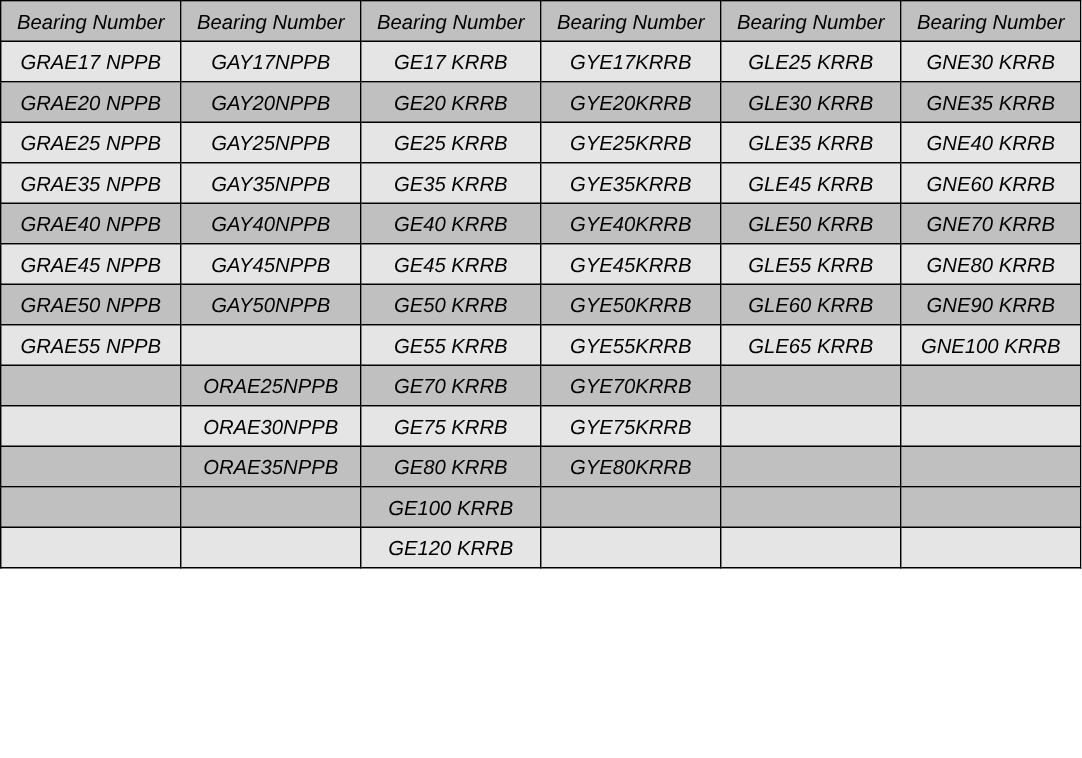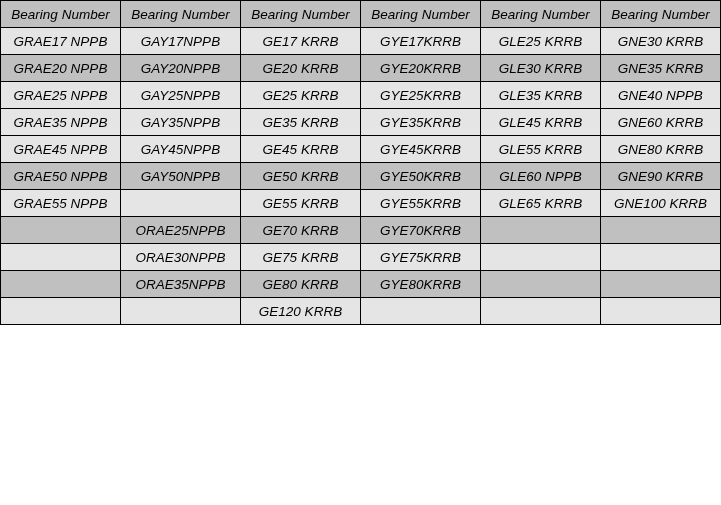--- a/index.html
+++ b/index.html
@@ -92,44 +92,52 @@
         <td>GYE20KRRB</td>
         <td>GLE30 KRRB</td>
         <td>GNE35 KRRB</td>
       </tr>
       <tr class="plain">
         <td>GRAE25 NPPB</td>
         <td>GAY25NPPB</td>
         <td>GE25 KRRB</td>
         <td>GYE25KRRB</td>
         <td>GLE35 KRRB</td>
-        <td>GNE40 NPPB</td>
+        <td>GNE40 KRRB</td>
       </tr>
       <tr class="plain">
         <td>GRAE35 NPPB</td>
         <td>GAY35NPPB</td>
         <td>GE35 KRRB</td>
         <td>GYE35KRRB</td>
         <td>GLE45 KRRB</td>
         <td>GNE60 KRRB</td>
+      </tr>
+      <tr class="shaded">
+        <td>GRAE40 NPPB</td>
+        <td>GAY40NPPB</td>
+        <td>GE40 KRRB</td>
+        <td>GYE40KRRB</td>
+        <td>GLE50 KRRB</td>
+        <td>GNE70 KRRB</td>
       </tr>
       <tr class="plain">
         <td>GRAE45 NPPB</td>
         <td>GAY45NPPB</td>
         <td>GE45 KRRB</td>
         <td>GYE45KRRB</td>
         <td>GLE55 KRRB</td>
         <td>GNE80 KRRB</td>
       </tr>
       <tr class="shaded">
         <td>GRAE50 NPPB</td>
         <td>GAY50NPPB</td>
         <td>GE50 KRRB</td>
         <td>GYE50KRRB</td>
-        <td>GLE60 NPPB</td>
+        <td>GLE60 KRRB</td>
         <td>GNE90 KRRB</td>
       </tr>
       <tr class="plain">
         <td>GRAE55 NPPB</td>
         <td class="empty"></td>
         <td>GE55 KRRB</td>
         <td>GYE55KRRB</td>
         <td>GLE65 KRRB</td>
         <td>GNE100 KRRB</td>
       </tr>
@@ -150,20 +158,28 @@
         <td class="empty"></td>
       </tr>
       <tr class="shaded">
         <td class="empty"></td>
         <td>ORAE35NPPB</td>
         <td>GE80 KRRB</td>
         <td>GYE80KRRB</td>
         <td class="empty"></td>
         <td class="empty"></td>
       </tr>
+      <tr class="shaded">
+        <td class="empty"></td>
+        <td class="empty"></td>
+        <td>GE100 KRRB</td>
+        <td class="empty"></td>
+        <td class="empty"></td>
+        <td class="empty"></td>
+      </tr>
       <tr class="plain">
         <td class="empty"></td>
         <td class="empty"></td>
         <td>GE120 KRRB</td>
         <td class="empty"></td>
         <td class="empty"></td>
         <td class="empty"></td>
       </tr>
     </tbody>
 </table>

